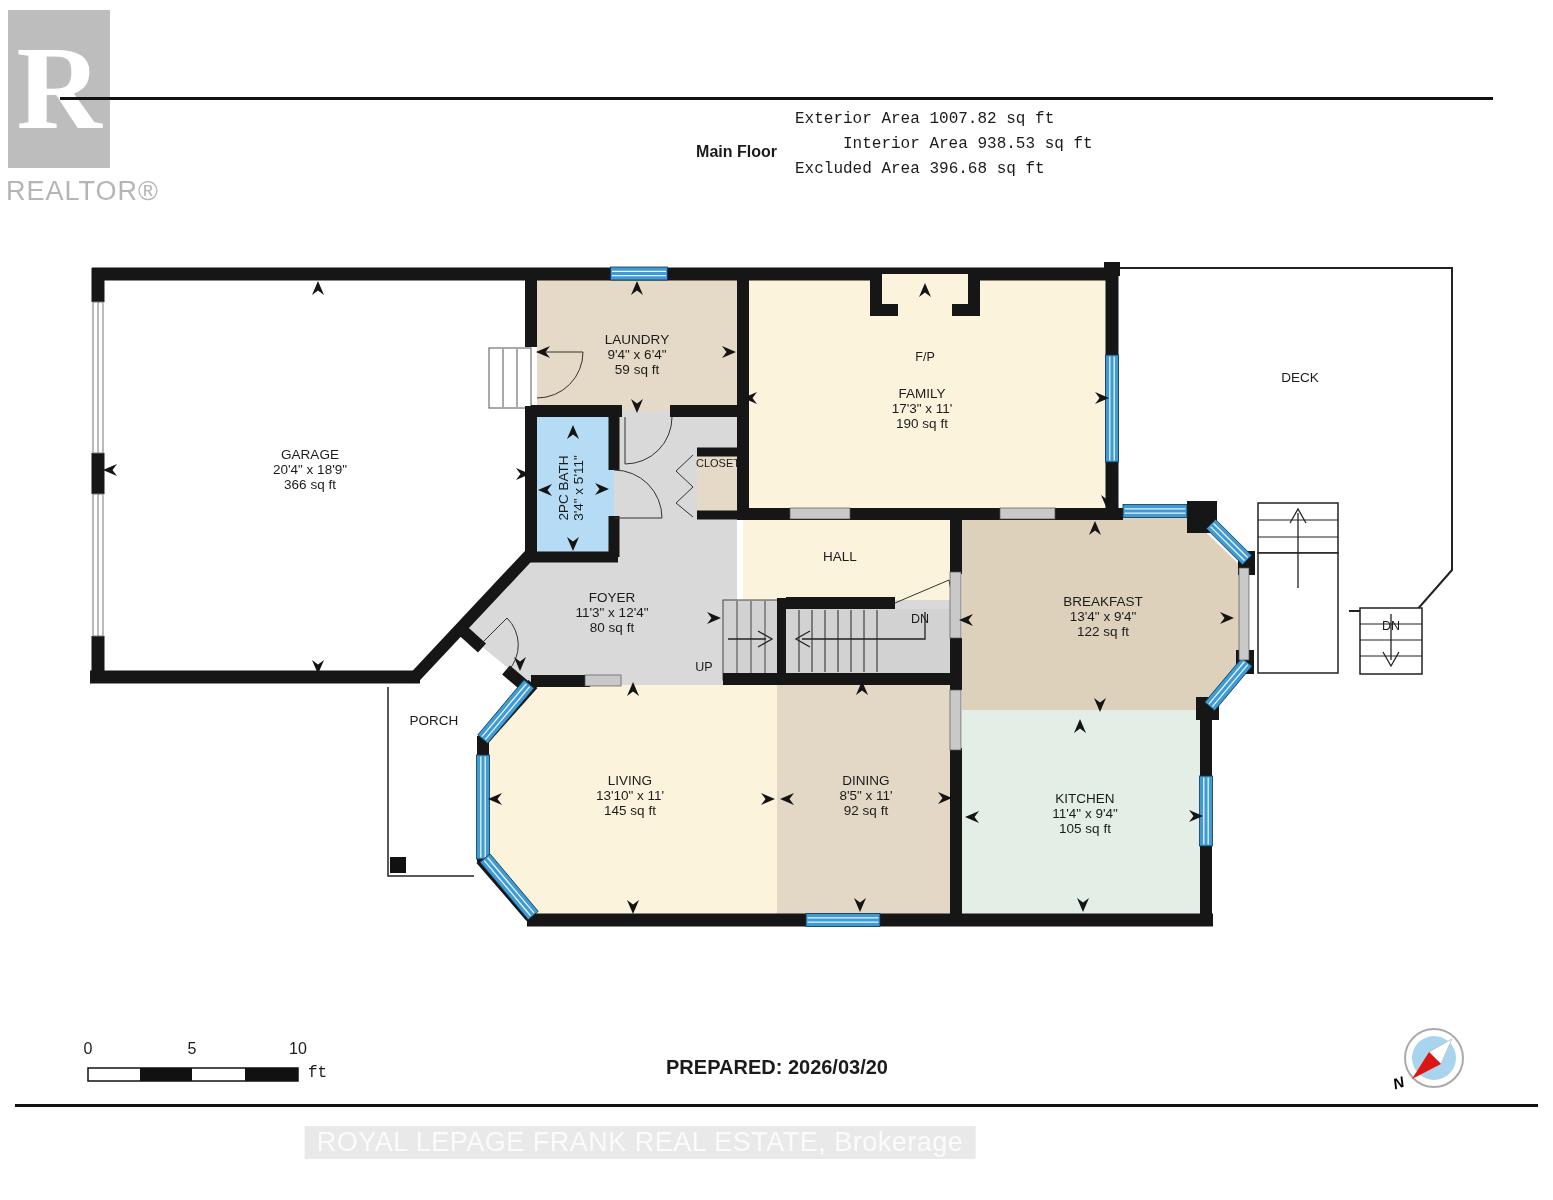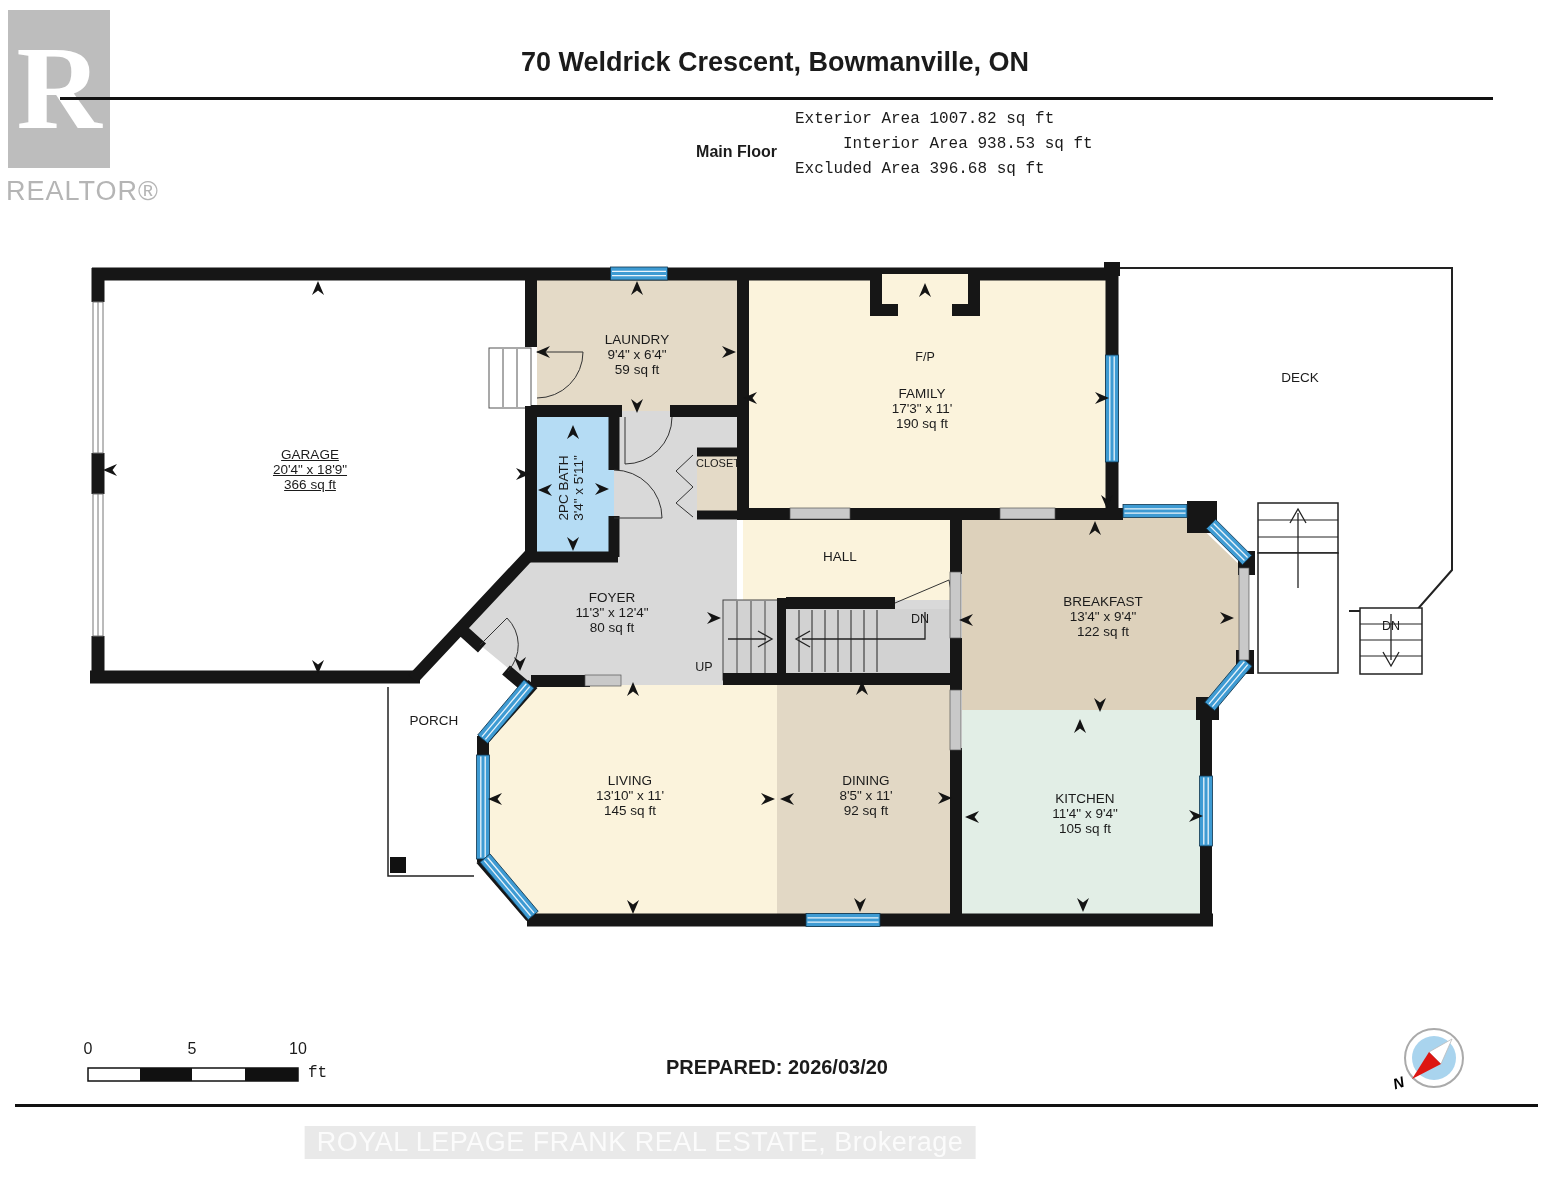--- a/index.html
+++ b/index.html
@@ -29,21 +29,20 @@
 </style>
 </head>
 <body>
 
 <div id="page">
 
   <div class="logo">
       <span>R</span>
     </div>
   <div class="logotext">REALTOR®</div>
-  <div class="lbl title" style="left:775px;top:55px;">70 Weldrick Crescent, Bowmanville, ON</div>
   <div class="rule" style="left:60px;top:97px;width:1433px;height:2.5px;"></div>
   <div class="lbl right hmeta bold" style="left:600px;top:112px;width:177px;">Main Floor</div>
   <div class="lbl left hmeta" style="left:795px;top:112px;">Exterior Area 1007.82 sq ft</div>
   <div class="lbl left hmeta" style="left:795px;top:137px;margin-left:48px;">Interior Area 938.53 sq ft</div>
   <div class="lbl left hmeta" style="left:795px;top:162px;">Excluded Area 396.68 sq ft</div>
 
   <svg id="plan-svg" width="1553" height="1200" viewBox="0 0 1553 1200">
 
     <g>
       <polygon points="92,268 533,268 533,554 415,680 92,680" fill="#ffffff"></polygon>
@@ -264,21 +263,21 @@
     </g>
 
     <g>
       <circle cx="1434" cy="1058" r="29" fill="#ffffff" stroke="#aaa" stroke-width="2"></circle>
       <circle cx="1434" cy="1058" r="22" fill="#a9d4ee"></circle>
       <polygon points="1452,1039 1429,1052 1441,1064" fill="#ffffff" stroke="#bbb" stroke-width="0.8"></polygon>
       <polygon points="1412,1079 1441,1064 1429,1052" fill="#dd1612"></polygon>
     </g>
   </svg>
 
-  <div class="lbl" style="left:310px;top:447px;text-decoration:underline;">
+  <div class="lbl" style="left:310px;top:447px;">
     <div>GARAGE</div>
     <div>20'4" x 18'9"</div>
     <div>366 sq ft</div>
   </div>
   <div class="lbl" style="left:637px;top:323px;margin-top:9px;">
     <div>LAUNDRY</div>
     <div>9'4" x 6'4"</div>
     <div>59 sq ft</div>
   </div>
   <div class="lbl" style="left:922px;top:386px;">

